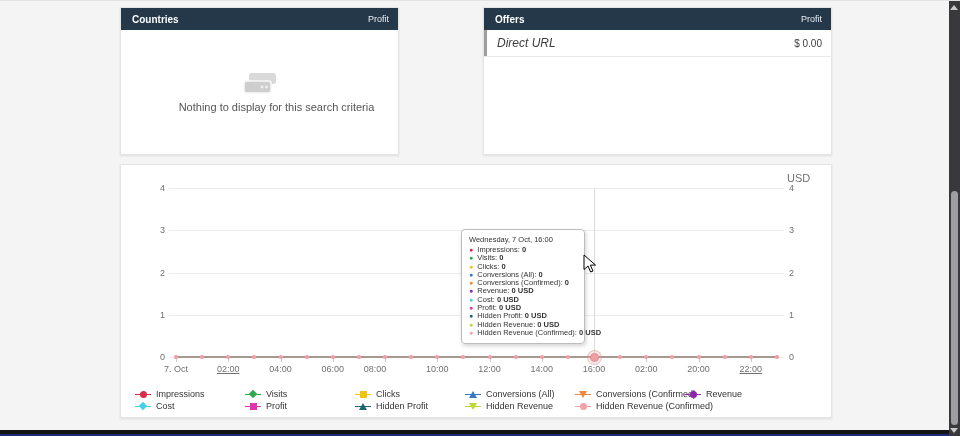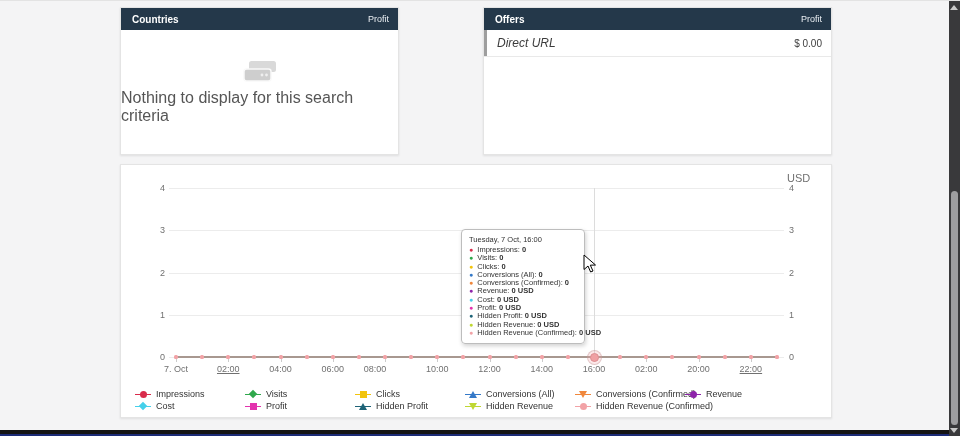--- a/index.html
+++ b/index.html
@@ -8,21 +8,21 @@
 
   
   .card { position:absolute; background:#fff; border:1px solid #e4e4e4; box-shadow:0 1px 2px rgba(0,0,0,.09); }
   .card-header { height:22px; background:#24384a; display:flex; align-items:center; justify-content:space-between; padding:0 9px 0 11px; }
   .card-title { color:#fff; font-size:10px; font-weight:bold; }
   .card-metric { color:#e8edf1; font-size:9px; }
 
   #countries-card { left:120px; top:6px; width:279px; height:148px; }
   #offers-card { left:483px; top:6px; width:349px; height:148px; }
   .empty-body { height:125px; display:flex; flex-direction:column; align-items:center; justify-content:center; }
-  .empty-text { font-size:16px; color:#555; margin-top:5px; }
+  .empty-text { font-size:11px; color:#555; margin-top:5px;padding-left:34px; }
 
   .offer-row { position:relative; height:27px; display:flex; align-items:center; justify-content:space-between; border-bottom:1px solid #e9e9e9; padding:0 9px 0 13px; }
   .offer-strip { position:absolute; left:0; top:0; bottom:0; width:3px; background:#9e9e9e; }
   .offer-name { font-style:italic; font-size:12px; color:#3c3c3c; }
   .offer-value { font-size:10px; color:#3c3c3c; }
 
   
   #chart-card { left:120px; top:163px; width:712px; height:254px; }
   .gridline { position:absolute; left:48px; width:615px; height:1px; background:#ececec; }
   .ylab { position:absolute; font-size:9px; color:#707070; height:10px; line-height:10px; }
@@ -171,21 +171,21 @@
         <div class="pt" style="left: 499.217px; top: 192px; background: rgb(242, 162, 166);"></div>
         <div class="pt" style="left: 525.348px; top: 192px; background: rgb(242, 162, 166);"></div>
         <div class="pt" style="left: 551.478px; top: 192px; background: rgb(242, 162, 166);"></div>
         <div class="pt" style="left: 577.609px; top: 192px; background: rgb(242, 162, 166);"></div>
         <div class="pt" style="left: 603.739px; top: 192px; background: rgb(242, 162, 166);"></div>
         <div class="pt" style="left: 629.87px; top: 192px; background: rgb(242, 162, 166);"></div>
         <div class="pt" style="left: 656px; top: 192px; background: rgb(242, 162, 166);"></div>
       </div>
 
     <div id="chart-tooltip">
-      <div class="tt-title">Tuesday, 7 Oct, 16:00</div>
+      <div class="tt-title">Wednesday, 7 Oct, 16:00</div>
       <div id="tooltip-rows">
           <div class="tt-row"><span class="tt-bullet" style="color: rgb(217, 43, 75);">●</span> Impressions: <b>0</b></div>
           <div class="tt-row"><span class="tt-bullet" style="color: rgb(47, 168, 76);">●</span> Visits: <b>0</b></div>
           <div class="tt-row"><span class="tt-bullet" style="color: rgb(242, 196, 13);">●</span> Clicks: <b>0</b></div>
           <div class="tt-row"><span class="tt-bullet" style="color: rgb(53, 121, 200);">●</span> Conversions (All): <b>0</b></div>
           <div class="tt-row"><span class="tt-bullet" style="color: rgb(240, 135, 60);">●</span> Conversions (Confirmed): <b>0</b></div>
           <div class="tt-row"><span class="tt-bullet" style="color: rgb(142, 36, 170);">●</span> Revenue: <b>0 USD</b></div>
           <div class="tt-row"><span class="tt-bullet" style="color: rgb(69, 208, 234);">●</span> Cost: <b>0 USD</b></div>
           <div class="tt-row"><span class="tt-bullet" style="color: rgb(227, 51, 174);">●</span> Profit: <b>0 USD</b></div>
           <div class="tt-row"><span class="tt-bullet" style="color: rgb(29, 99, 119);">●</span> Hidden Profit: <b>0 USD</b></div>

